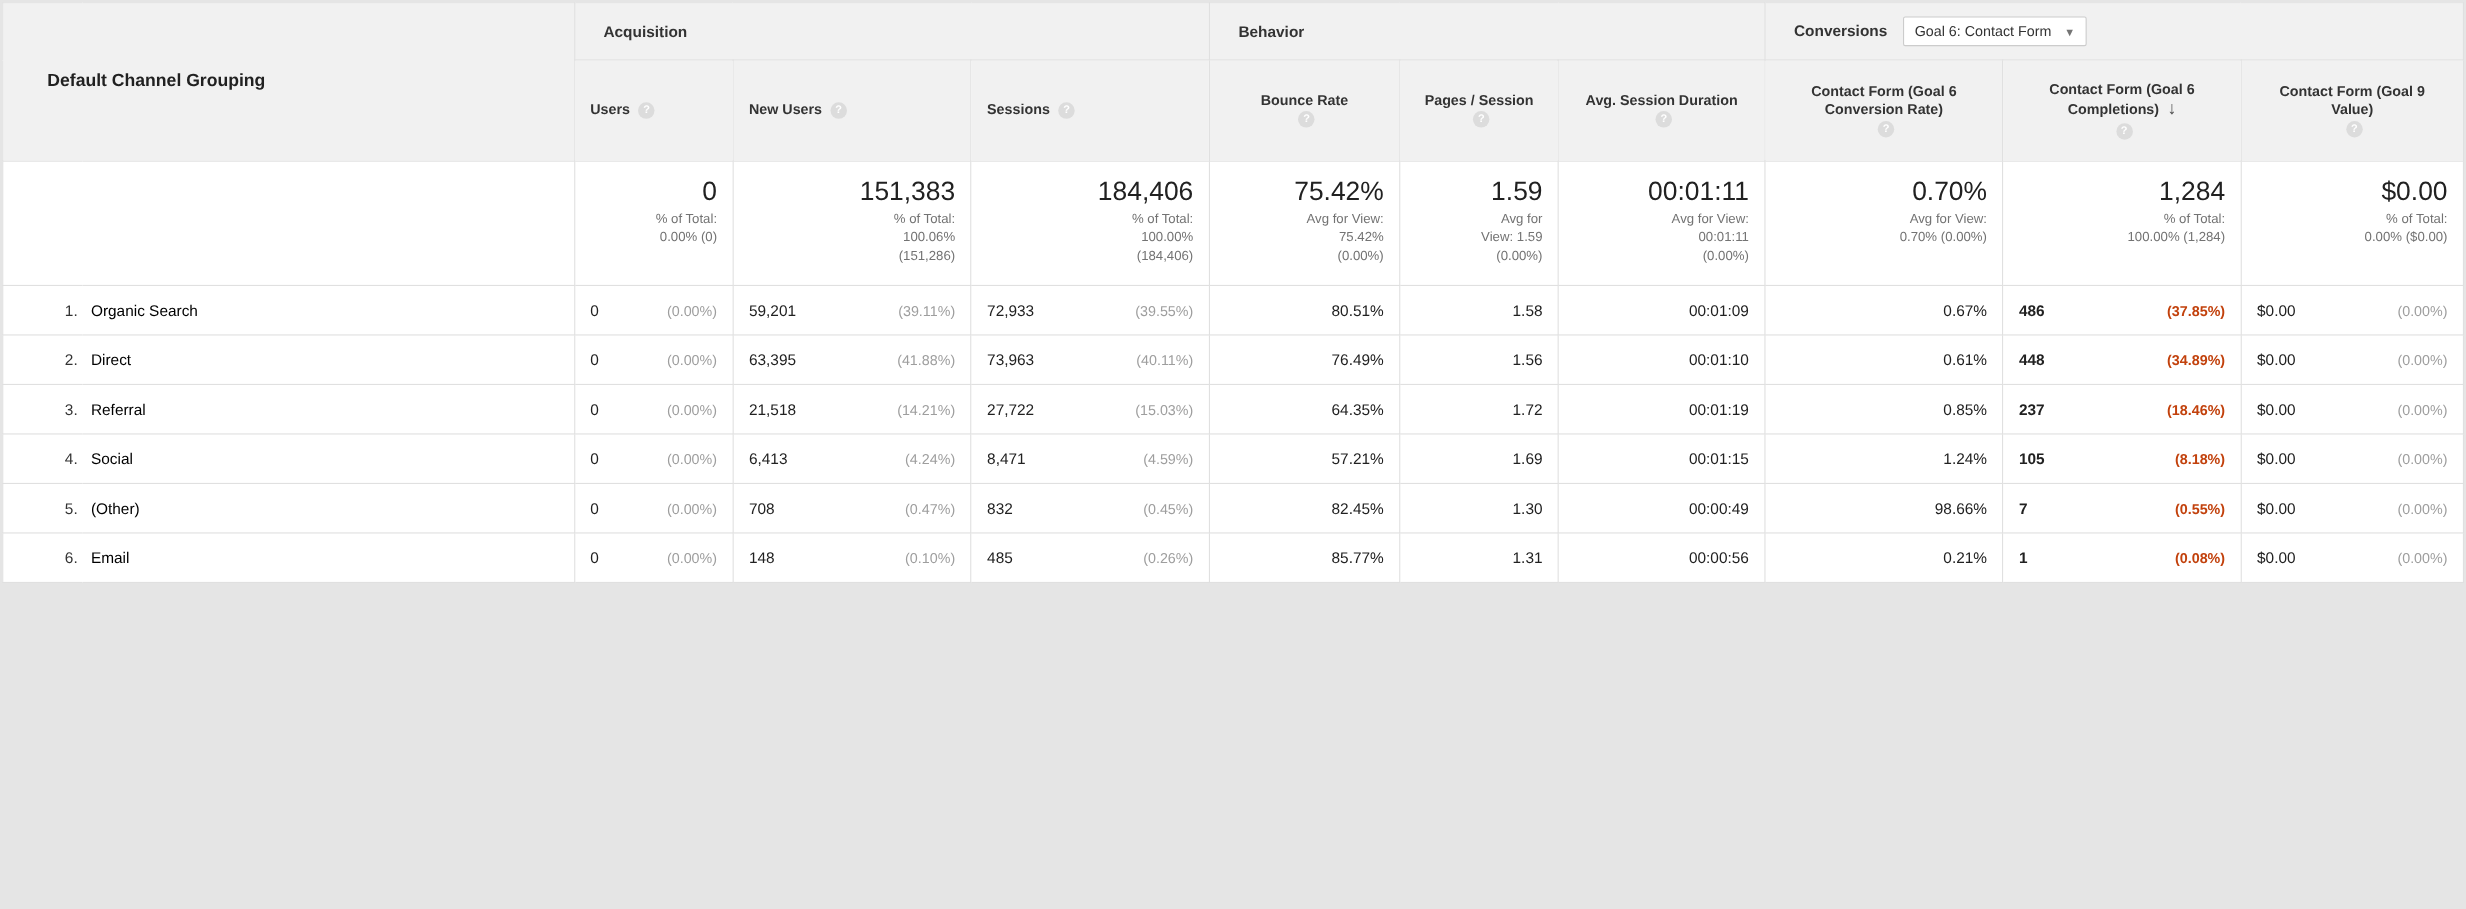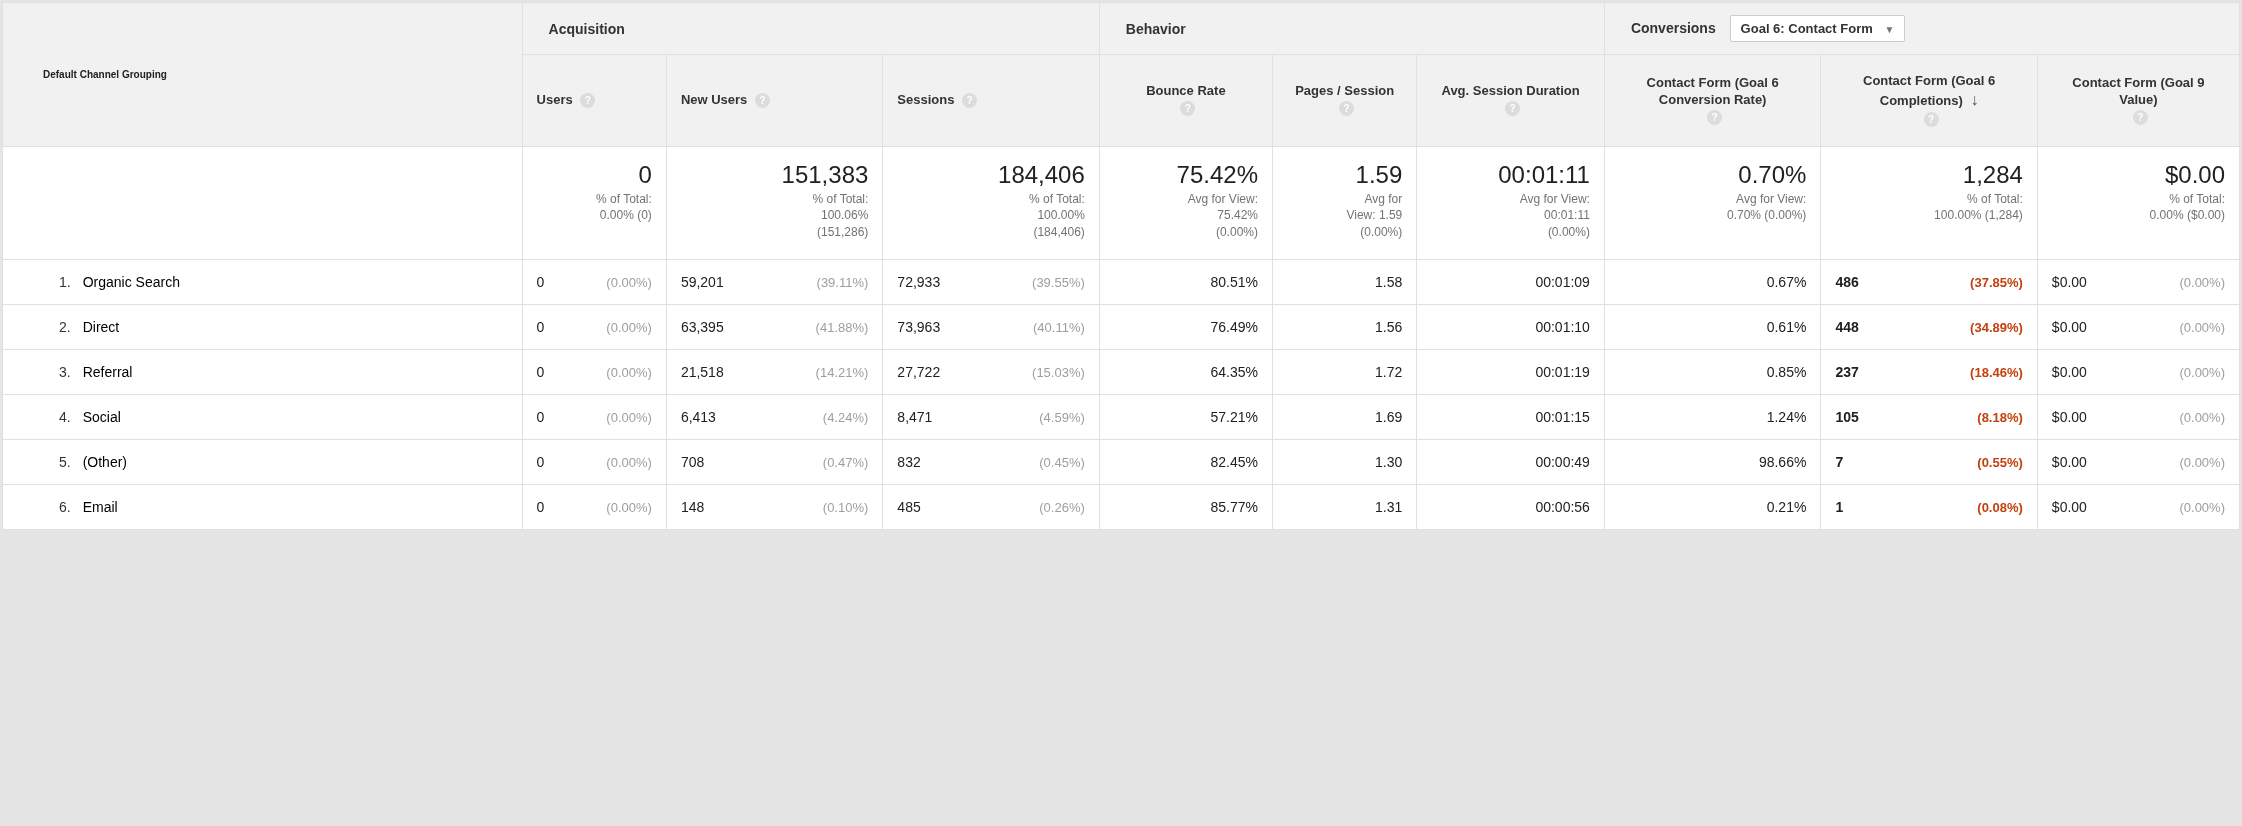--- a/index.html
+++ b/index.html
@@ -28,35 +28,35 @@
     padding: 12px 26px;
     font-size: 14px;
     color: #333;
   }
   .group-header .goal-select {
     display: inline-block;
     background: #fff;
     border: 1px solid #ccc;
     padding: 5px 10px;
     margin-left: 10px;
-    font-weight: bold;
+    font-weight: normal;
     font-size: 13px;
     cursor: pointer;
     border-radius: 2px;
   }
   .goal-select .tri {
     color: #757575;
     margin-left: 8px;
     font-size: 10px;
   }
   
   .dim-header {
     background: #f1f1f1;
     font-weight: bold;
-    font-size: 10px;
+    font-size: 16px;
     padding: 0 40px;
     text-align: left;
   }
   
   .metric-header {
     background: #f1f1f1;
     font-size: 13px;
     color: #333;
     font-weight: bold;
     text-align: left;

